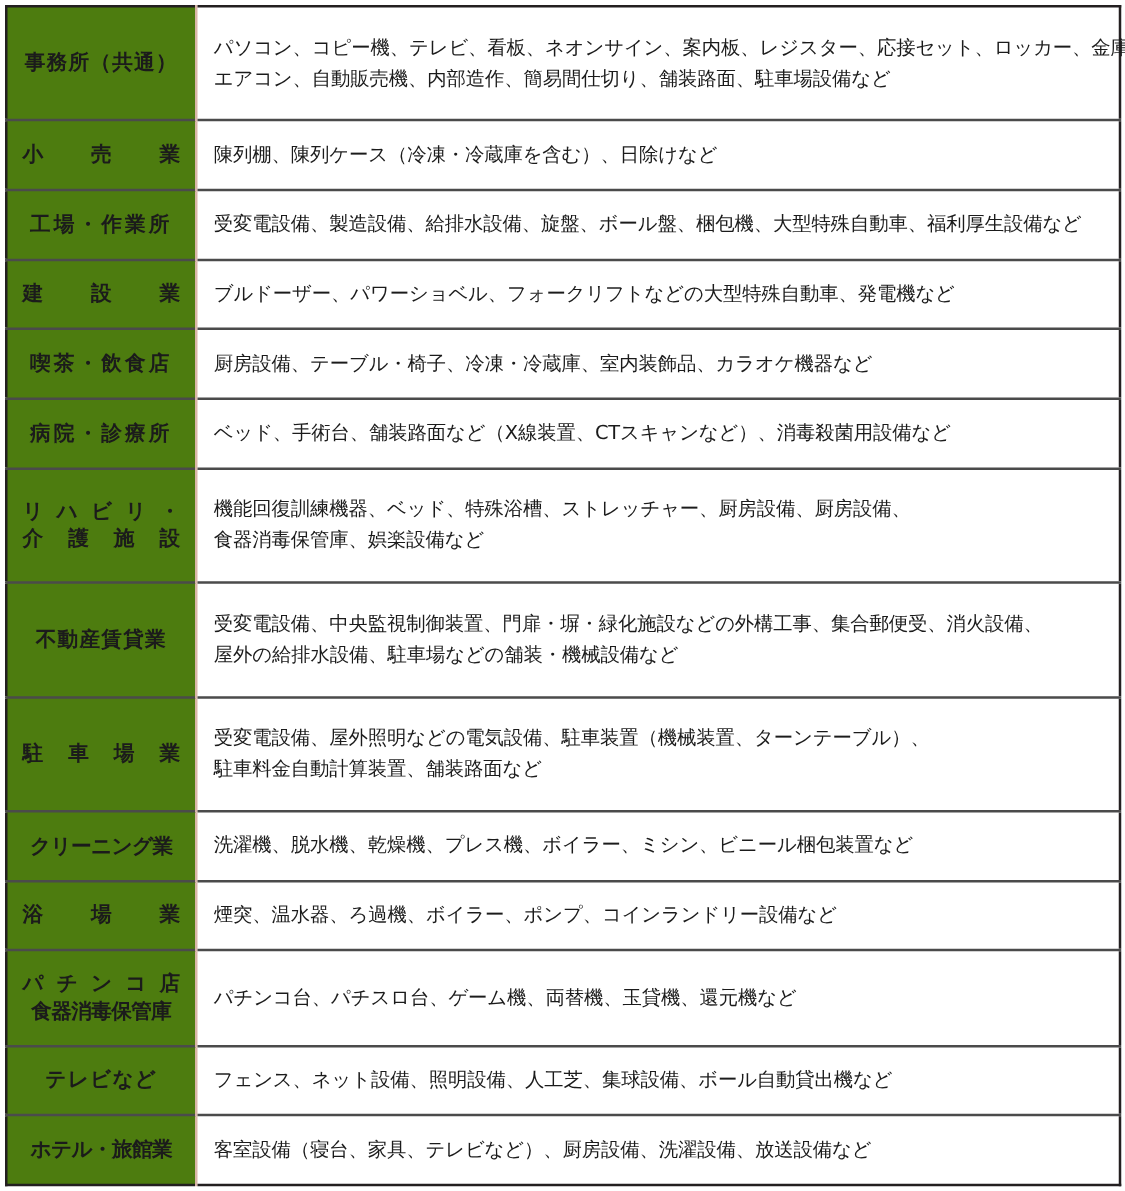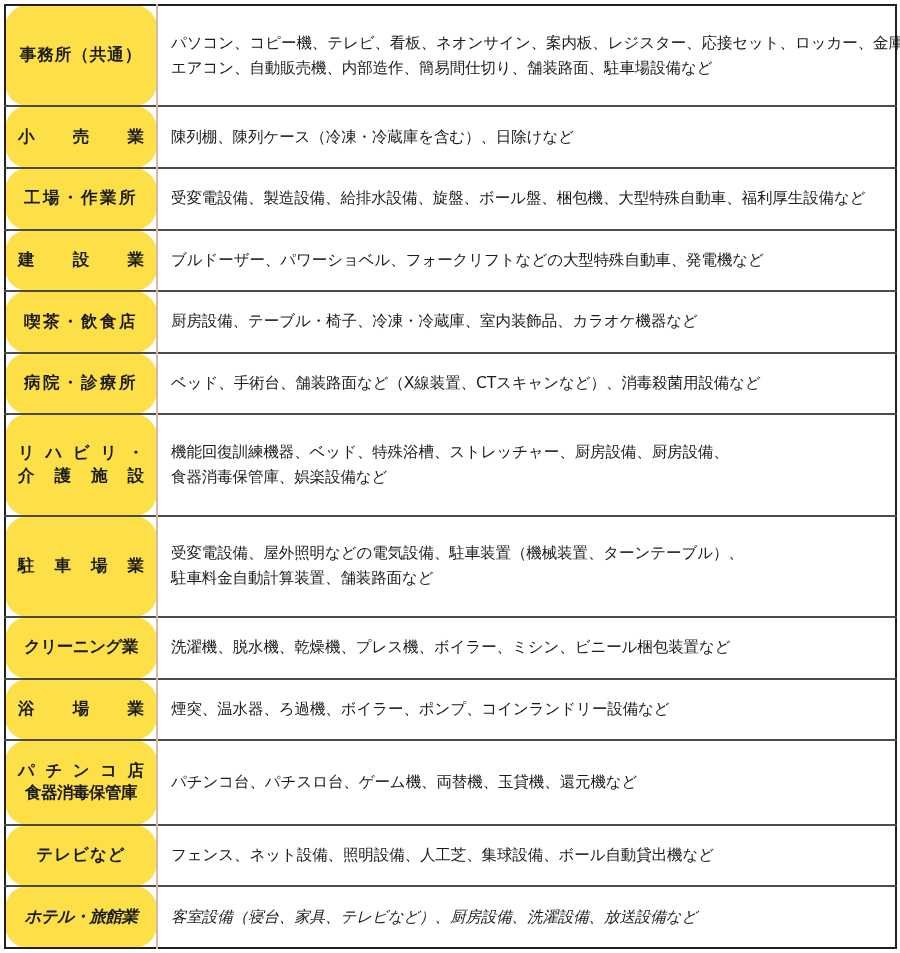--- a/index.html
+++ b/index.html
@@ -32,36 +32,34 @@
   }
 
   .equipment-table col.col-category { width: 152px; }
   .equipment-table col.col-items    { width: 739px; }
 
   .equipment-table tr {
     border-bottom: 2px solid #4b4b4b;
   }
   .equipment-table tr:last-child {
     border-bottom: none;
-    font-style: italic;
   }
 
   td.category-cell {
-    background: #fde047;
+    background: #4d7c0f;
     border-right: 2px solid #d9b6a8;
     text-align: center;
     vertical-align: middle;
     padding: 3px 8px;
     font-size: 16.5px;
     font-weight: bold;
     color: #1b1b1b;
     line-height: 1.38;
     letter-spacing: 0;
     white-space: nowrap;
-    border-radius: 23px;
   }
 
   
   .cat-line {
     display: block;
   }
   .cat-line.spread {
     display: flex;
     justify-content: space-between;
     padding: 0 4px;
@@ -166,20 +164,29 @@
               <span>設</span>
             </div>
           </td>
           <td class="items-cell">
             <span class="item-line">機能回復訓練機器、ベッド、特殊浴槽、ストレッチャー、厨房設備、厨房設備、</span>
             <span class="item-line">食器消毒保管庫、娯楽設備など</span>
           </td>
         </tr>
         <tr>
           <td class="category-cell">
+            <div class="cat-line track-1">不動産賃貸業</div>
+          </td>
+          <td class="items-cell">
+            <span class="item-line">受変電設備、中央監視制御装置、門扉・塀・緑化施設などの外構工事、集合郵便受、消火設備、</span>
+            <span class="item-line">屋外の給排水設備、駐車場などの舗装・機械設備など</span>
+          </td>
+        </tr>
+        <tr>
+          <td class="category-cell">
             <div class="cat-line spread">
               <span>駐</span>
               <span>車</span>
               <span>場</span>
               <span>業</span>
             </div>
           </td>
           <td class="items-cell">
             <span class="item-line">受変電設備、屋外照明などの電気設備、駐車装置（機械装置、ターンテーブル）、</span>
             <span class="item-line">駐車料金自動計算装置、舗装路面など</span>

